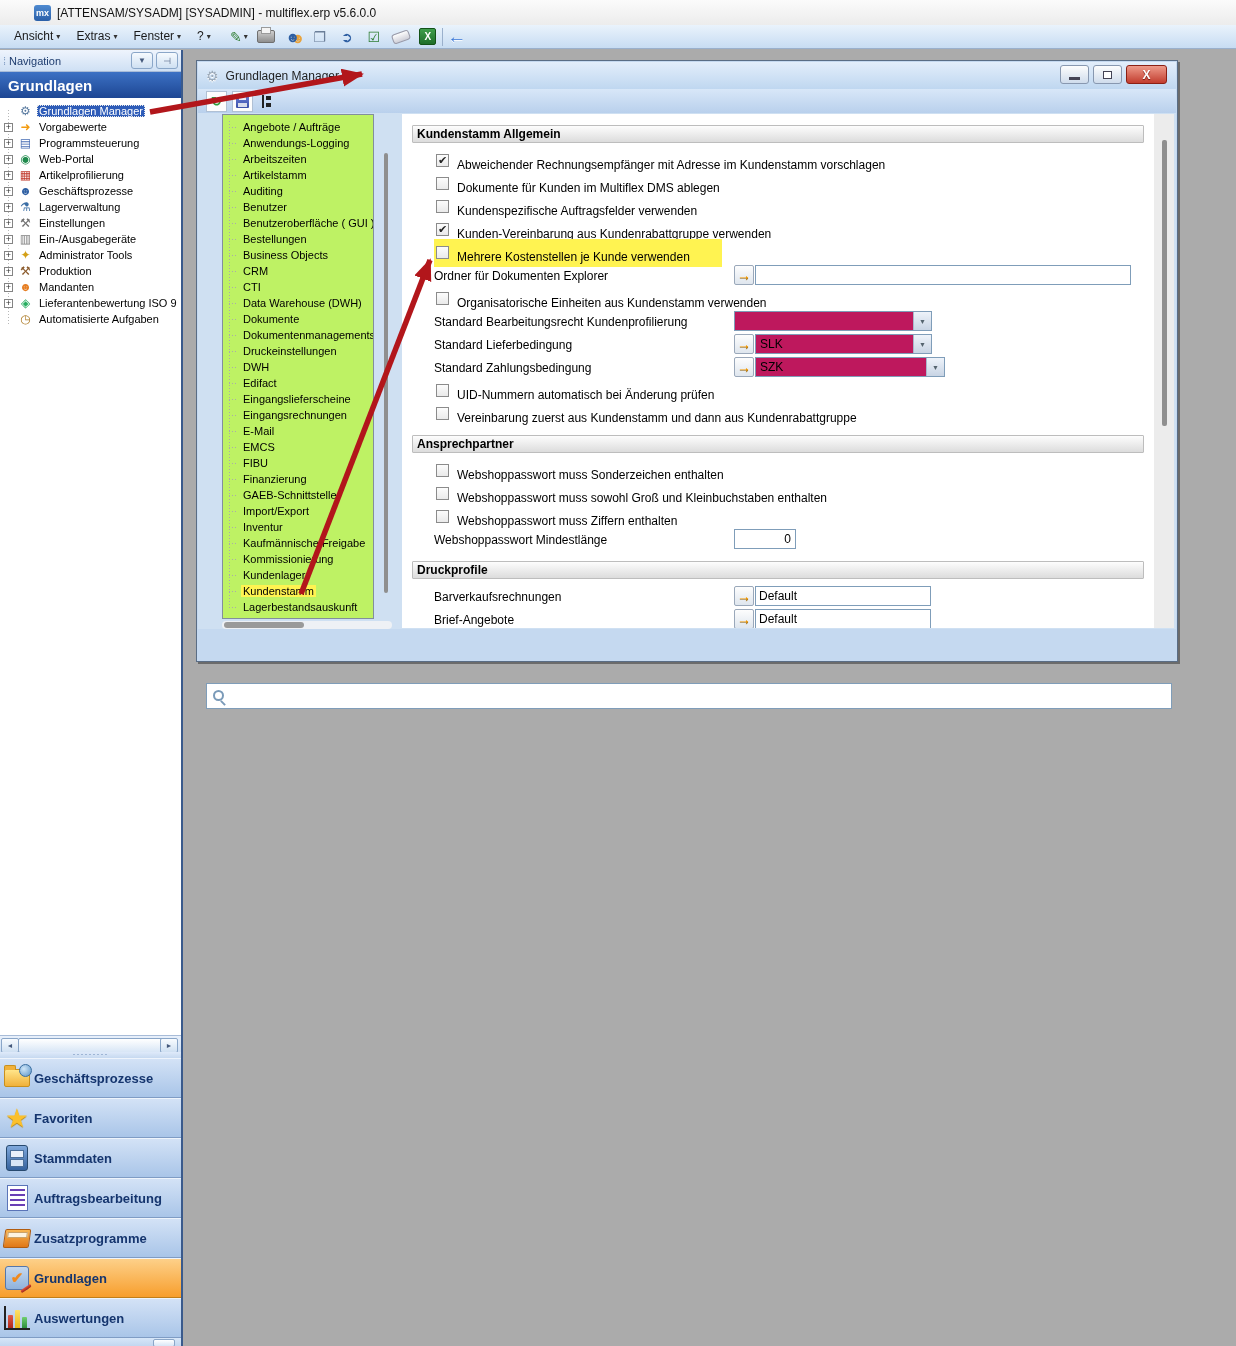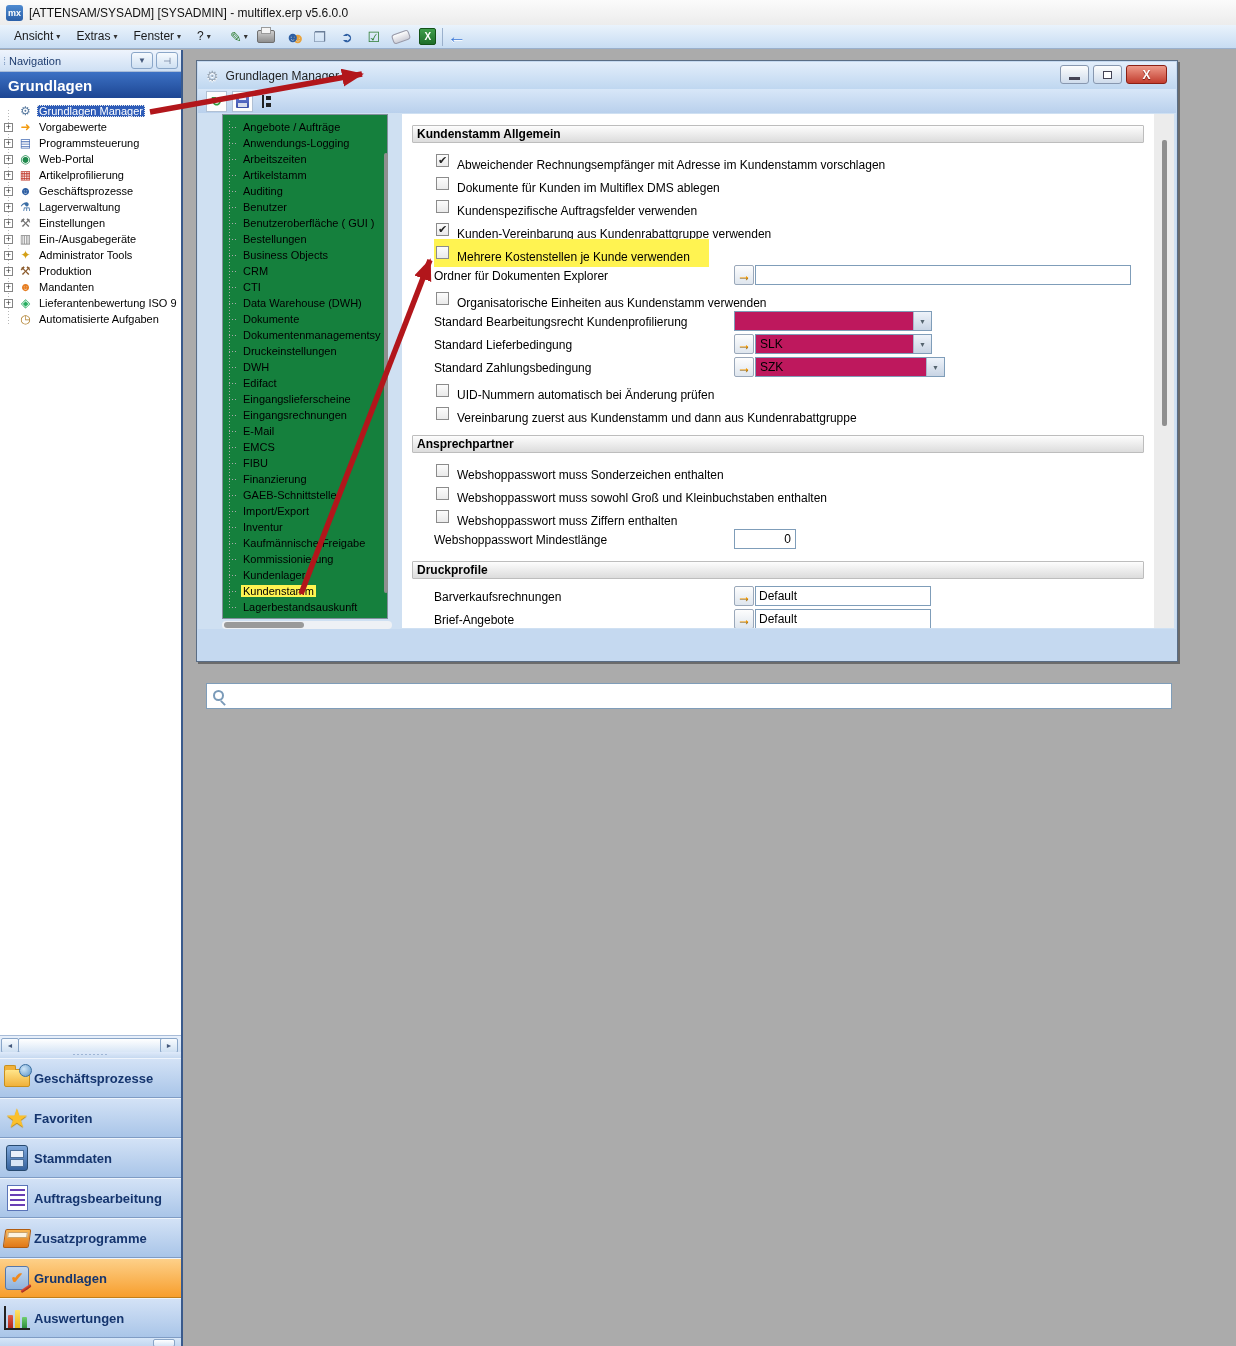--- a/index.html
+++ b/index.html
@@ -4,21 +4,21 @@
 <style>
   html,body{margin:0;padding:0;background:#ababab;}
   #screen{position:relative;width:1236px;height:1346px;background:#ababab;overflow:hidden;
           font-family:"Liberation Sans",sans-serif;-webkit-font-smoothing:antialiased;}
   .abs{position:absolute;}
 
   
   #titlebar{left:0;top:0;width:1236px;height:25px;background:linear-gradient(#fbfbfb,#ececec);
             display:flex;align-items:center;gap:6px;padding-left:6px;box-sizing:border-box;font-size:12px;color:#111;}
   #app-icon{width:17px;height:16px;border-radius:3px;background:linear-gradient(#4e8ad0,#2a5fa8);
-            color:#fff;font-size:9px;font-weight:bold;display:flex;align-items:center;justify-content:center;}
+            color:#fff;font-size:9px;font-weight:bold;display:flex;align-items:center;justify-content:center;margin-left:28px;}
 
   
   #menubar{left:0;top:25px;width:1236px;height:24px;background:linear-gradient(#eaf3fc,#c7dcf2);
            border-bottom:1px solid #9ab0cc;display:flex;align-items:center;padding-left:6px;box-sizing:border-box;}
   .menu-item{font-size:12px;color:#1a1a1a;padding:2px 8px 3px 8px;display:flex;align-items:center;gap:3px;cursor:default;}
   .caret{font-size:8px;color:#333;}
   #toolbar-icons{display:flex;align-items:center;gap:7px;margin-left:10px;}
   .tb-icon{width:20px;height:19px;display:flex;align-items:center;justify-content:center;font-size:14px;position:relative;}
   .tb-sep{width:1px;height:18px;background:#9ab0cc;margin:0 4px;}
   .i-printer{width:16px;height:11px;background:linear-gradient(#cfcfcf,#8f8f8f);border:1px solid #6f6f6f;border-radius:2px;position:relative;}
@@ -110,21 +110,21 @@
   .refresh-glyph{color:#2f9e3f;font-weight:bold;}
   .i-floppy{width:13px;height:13px;background:linear-gradient(#6a7fd8,#3a4fa8);border-radius:2px 2px 1px 1px;position:relative;}
   .i-floppy::before{content:"";position:absolute;left:3px;top:0;width:7px;height:5px;background:#e8ecf8;}
   .i-floppy::after{content:"";position:absolute;left:2px;bottom:1px;width:9px;height:4px;background:#d8dcec;}
   .i-tree{width:12px;height:13px;border-left:2px solid #222;position:relative;}
   .i-tree::before{content:"";position:absolute;left:2px;top:1px;width:5px;height:4px;background:#222;}
   .i-tree::after{content:"";position:absolute;left:2px;top:8px;width:5px;height:4px;background:#222;}
   #dlg-body{left:1px;top:52px;width:978px;height:516px;background:#cfe0f2;}
 
   
-  #dlg-list{left:24px;top:1px;width:166px;height:505px;background:#15803d;border:1px solid #828f9c;
+  #dlg-list{left:24px;top:1px;width:152px;height:505px;background:#bef264;border:1px solid #828f9c;
             box-sizing:border-box;overflow:hidden;padding-top:4px;position:absolute;}
   #dlg-list::before{content:"";position:absolute;left:6px;top:6px;bottom:8px;width:1px;
                     background:repeating-linear-gradient(180deg,#aaa 0 1px,transparent 1px 3px);}
   .cat-row{height:16px;line-height:16px;font-size:11px;color:#000;padding-left:18px;position:relative;white-space:nowrap;}
   .cat-row::before{content:"";position:absolute;left:6px;top:8px;width:9px;height:1px;
                    background:repeating-linear-gradient(90deg,#aaa 0 1px,transparent 1px 3px);}
   .cat-label{padding:0 2px;}
   .cat-label.hl{background:#fff351;}
   #dlg-list-vthumb{left:186px;top:40px;width:4px;height:440px;background:#8f8f8f;border-radius:2px;}
   #dlg-list-hscroll{left:24px;top:508px;width:170px;height:8px;background:#eef1f5;border-radius:4px;}
@@ -133,21 +133,21 @@
   
   #dlg-settings{left:204px;top:1px;width:752px;height:514px;background:#fff;box-sizing:border-box;
                 padding:11px 10px 0 10px;overflow:hidden;position:absolute;}
   #dlg-set-scroll{left:956px;top:1px;width:20px;height:514px;background:#ececec;position:absolute;}
   #dlg-set-thumb{position:absolute;left:8px;top:26px;width:5px;height:286px;background:#8f8f8f;border-radius:2px;}
   .sec-header{height:18px;background:linear-gradient(#fdfdfd,#dcdcdc);border:1px solid #bdbdbd;border-radius:1px;
               font-size:12px;font-weight:bold;color:#000;line-height:17px;padding-left:4px;box-sizing:border-box;margin-bottom:6px;}
   .sec-gap{height:10px;}
   .chk-row{display:flex;align-items:center;height:23px;padding-left:22px;font-size:12px;color:#000;}
   .chk-wrap{display:inline-flex;align-items:center;padding:3px 4px 3px 2px;}
-  .chk-wrap.hl{background:#fff351;padding-right:19px;}
+  .chk-wrap.hl{background:#fff351;padding-right:32px;}
   .chk{width:13px;height:13px;border:1px solid #8b8b8b;background:linear-gradient(#fcfcfc,#eaeaea);box-sizing:border-box;
        display:inline-flex;align-items:center;justify-content:center;font-size:11px;color:#222;line-height:11px;flex:0 0 13px;}
   .chk-lbl{margin-left:8px;white-space:nowrap;margin-top:8px;}
   .ctl-row{position:relative;height:23px;display:flex;align-items:center;padding-left:22px;font-size:12px;color:#000;}
   .ctl-col{position:absolute;left:322px;top:1px;display:flex;align-items:center;}
   .arrow-btn{width:20px;height:20px;border:1px solid #9aa8ba;border-radius:2px;background:linear-gradient(#fdfdfd,#dfe6ee);
              display:flex;align-items:center;justify-content:center;color:#f59a00;font-size:14px;font-weight:bold;
              text-shadow:0 1px 0 #8a5a00;box-sizing:border-box;margin-right:1px;flex:0 0 20px;}
   .txt-input{height:20px;border:1px solid #7f9db9;font-family:"Liberation Sans",sans-serif;font-size:12px;
              padding:0 3px;box-sizing:border-box;background:#fff;color:#000;}

